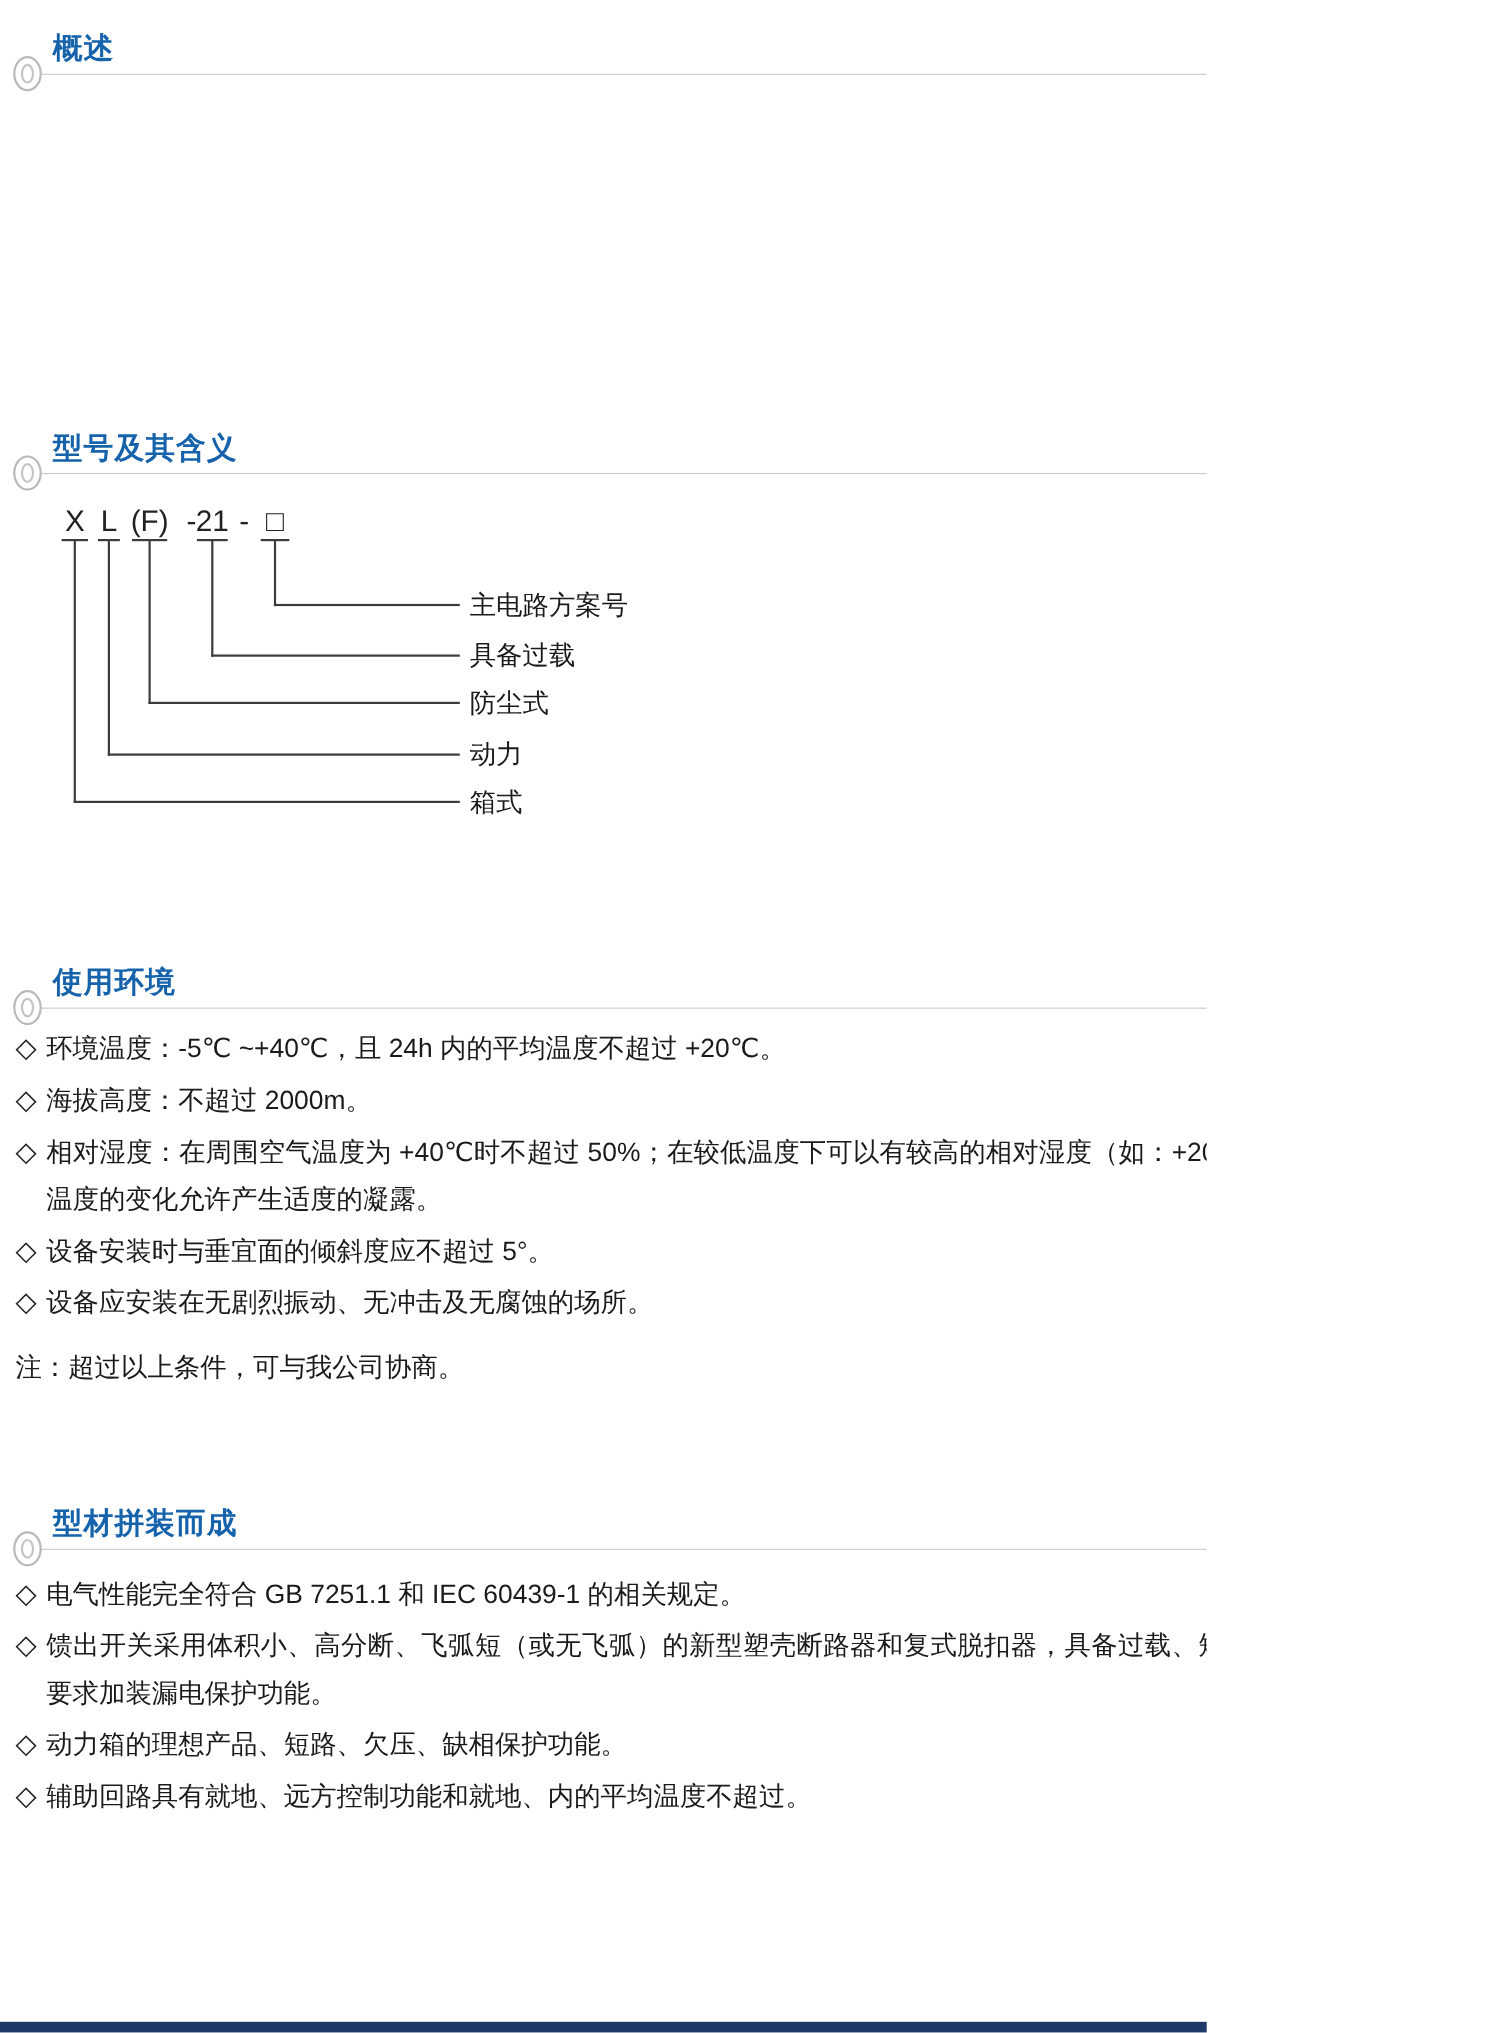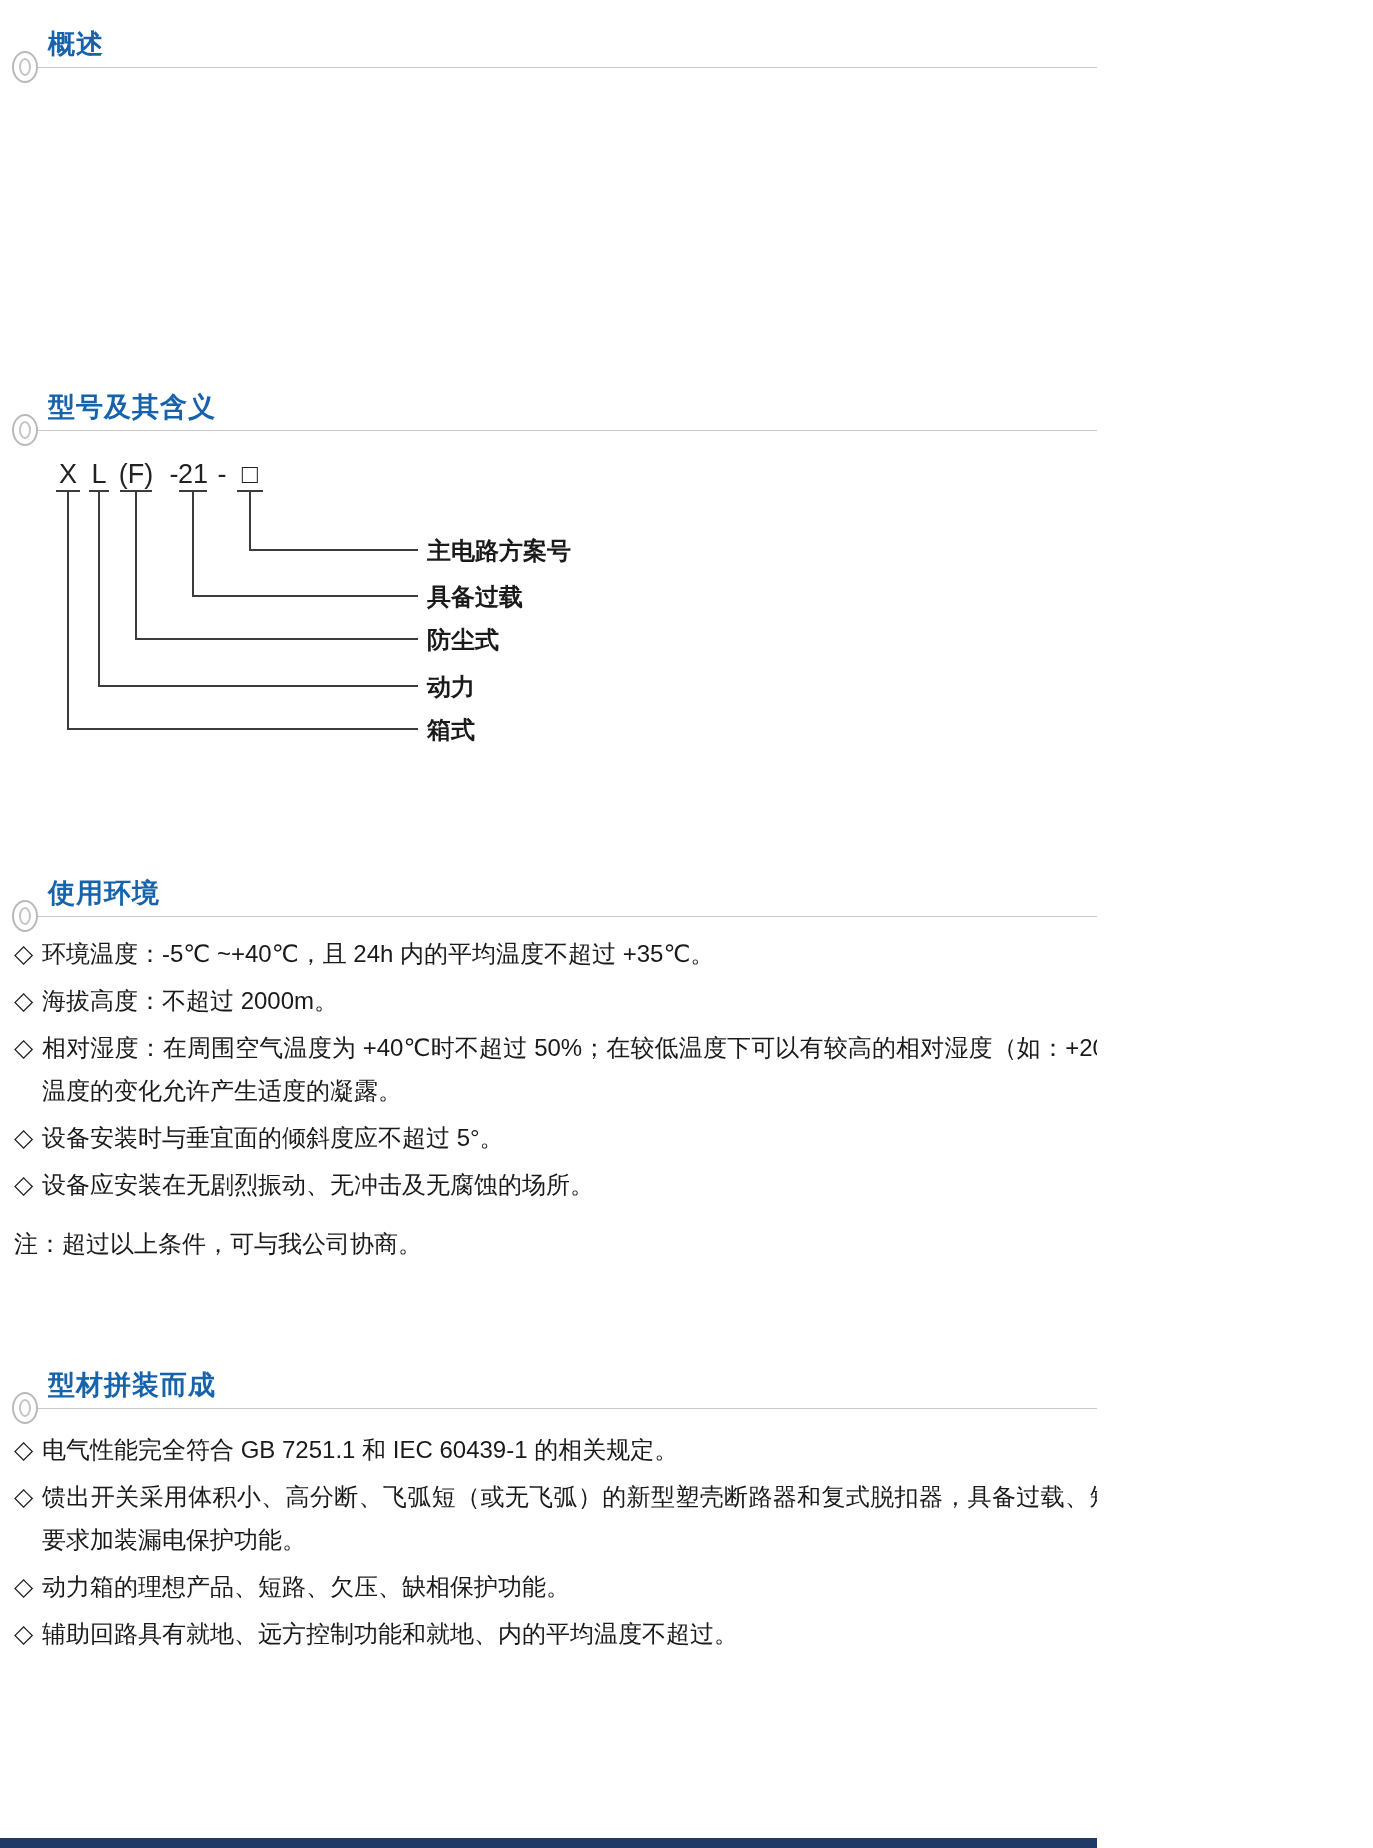--- a/index.html
+++ b/index.html
@@ -38,21 +38,21 @@
   
   .mchar{
     position:absolute;top:458px;transform:translateX(-50%);
     font-size:27px;line-height:32px;white-space:nowrap;color:#222;
   }
   .tick{position:absolute;top:490px;height:2px;background:#3c3c3c;}
   .vline{position:absolute;width:2px;background:#3c3c3c;}
   .hline{position:absolute;height:2px;background:#3c3c3c;}
   .mlabel{
     position:absolute;left:427px;font-size:24px;line-height:30px;
-    white-space:nowrap;color:#1a1a1a;font-weight:bold;
+    white-space:nowrap;color:#1a1a1a;
   }
   
   .blist{position:absolute;left:14px;width:1343px;}
   .bullet{display:flex;align-items:flex-start;margin:0 0 4px 0;}
   .bmark{
     flex:0 0 28px;width:28px;font-size:25px;line-height:43px;
     color:#222;
   }
   .btext{flex:1;font-size:24px;line-height:43px;text-align:justify;}
   .note{font-size:24px;line-height:43px;margin-top:16px;}
@@ -115,21 +115,21 @@
 
   <h2 class="sec-title" style="top:876px">使用环境</h2>
   <div class="rule" style="top:916px"></div>
   <div class="ring" style="top:900px">
       <div class="ring-in"></div>
     </div>
 
   <div class="blist" style="top:932px">
     <div class="bullet">
       <span class="bmark">◇</span>
-      <span class="btext">环境温度：-5℃ ~+40℃，且 24h 内的平均温度不超过 +35℃。</span>
+      <span class="btext">环境温度：-5℃ ~+40℃，且 24h 内的平均温度不超过 +20℃。</span>
     </div>
     <div class="bullet">
       <span class="bmark">◇</span>
       <span class="btext">海拔高度：不超过 2000m。</span>
     </div>
     <div class="bullet">
       <span class="bmark">◇</span>
       <span class="btext">相对湿度：在周围空气温度为 +40℃时不超过 50%；在较低温度下可以有较高的相对湿度（如：+20℃时为 90%），考虑到温度的变化允许产生适度的凝露。</span>
     </div>
     <div class="bullet">

